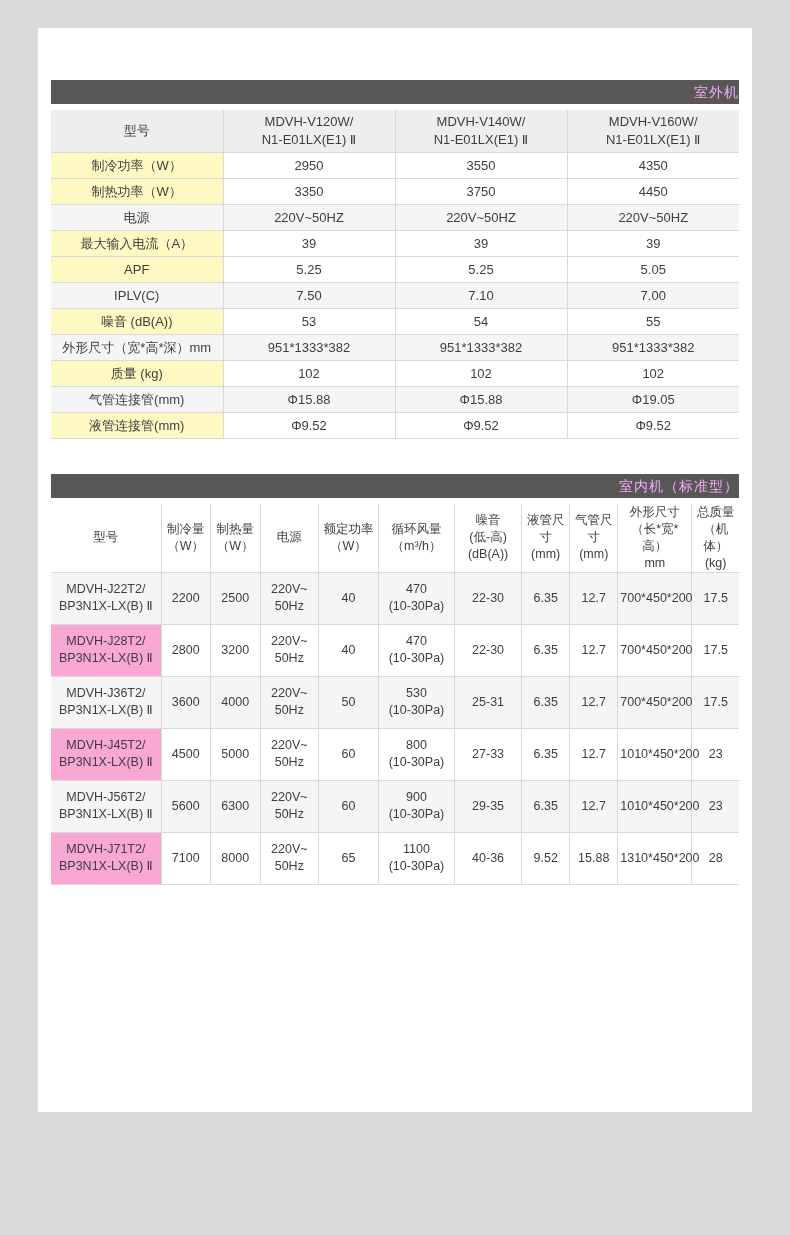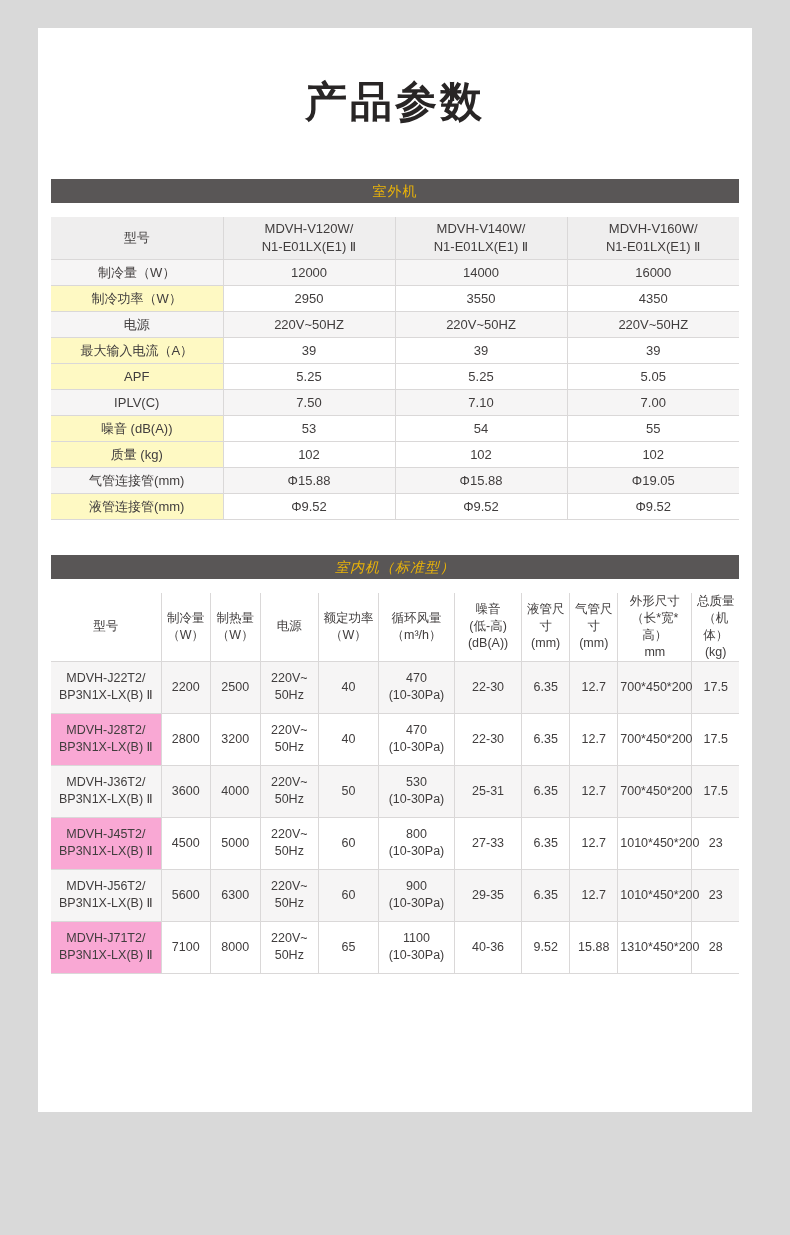--- a/index.html
+++ b/index.html
@@ -21,27 +21,27 @@
     margin:0 0 55px;
     font-size:42px; line-height:44px;
     font-weight:700;
     text-align:center;
     color:#282525;
     letter-spacing:3px;
   }
   .band {
     height:24px; line-height:24px;
     background:#595656;
-    color:#eab308;
-    text-align:center;
+    color:#f0abfc;
+    text-align:right;
     font-size:14px;
     letter-spacing:1px;
-    margin-bottom:14px;
-  }
-  .band2 { margin-top:35px;font-style:italic; }
+    margin-bottom:6px;
+  }
+  .band2 { margin-top:35px; }
   table {
     width:100%;
     border-collapse:collapse;
     table-layout:fixed;
   }
   td, th {
     border:1px solid #dad8d8;
     text-align:center;
     vertical-align:middle;
     white-space:pre-line;
@@ -63,52 +63,51 @@
   .t2 th { height:64px; font-size:12.5px; background:#ffffff; }
   .t2 td { height:51px; font-size:12.5px; }
   .t2 tr.alt td { background:#f6f5f5; }
   .t2 td.lbl { background:#f9a8d4; }
 </style>
 </head>
 <body>
 
 <div class="card">
 
-  <h1 class="page-title">产品参数</h1>
 
   <div class="band">室外机</div>
   <table class="t1">
     <colgroup>
       <col style="width:25%">
         <col style="width:25%">
         <col style="width:25%">
         <col style="width:25%">
     </colgroup>
     <tbody>
         <tr class="model-row">
           <td class="lbl">型号</td>
           <td>MDVH-V120W/
 N1-E01LX(E1) Ⅱ</td>
           <td>MDVH-V140W/
 N1-E01LX(E1) Ⅱ</td>
           <td>MDVH-V160W/
 N1-E01LX(E1) Ⅱ</td>
         </tr>
-        <tr class="alt">
-          <td class="lbl">制冷量（W）</td>
-          <td>12000</td>
-          <td>14000</td>
-          <td>16000</td>
-        </tr>
         <tr>
           <td class="lbl">制冷功率（W）</td>
           <td>2950</td>
           <td>3550</td>
           <td>4350</td>
         </tr>
+        <tr>
+          <td class="lbl">制热功率（W）</td>
+          <td>3350</td>
+          <td>3750</td>
+          <td>4450</td>
+        </tr>
         <tr class="alt">
           <td class="lbl">电源</td>
           <td>220V~50HZ</td>
           <td>220V~50HZ</td>
           <td>220V~50HZ</td>
         </tr>
         <tr>
           <td class="lbl">最大输入电流（A）</td>
           <td>39</td>
           <td>39</td>
@@ -124,20 +123,26 @@
           <td class="lbl">IPLV(C)</td>
           <td>7.50</td>
           <td>7.10</td>
           <td>7.00</td>
         </tr>
         <tr>
           <td class="lbl">噪音 (dB(A))</td>
           <td>53</td>
           <td>54</td>
           <td>55</td>
+        </tr>
+        <tr class="alt">
+          <td class="lbl">外形尺寸（宽*高*深）mm</td>
+          <td>951*1333*382</td>
+          <td>951*1333*382</td>
+          <td>951*1333*382</td>
         </tr>
         <tr>
           <td class="lbl">质量 (kg)</td>
           <td>102</td>
           <td>102</td>
           <td>102</td>
         </tr>
         <tr class="alt">
           <td class="lbl">气管连接管(mm)</td>
           <td>Φ15.88</td>

